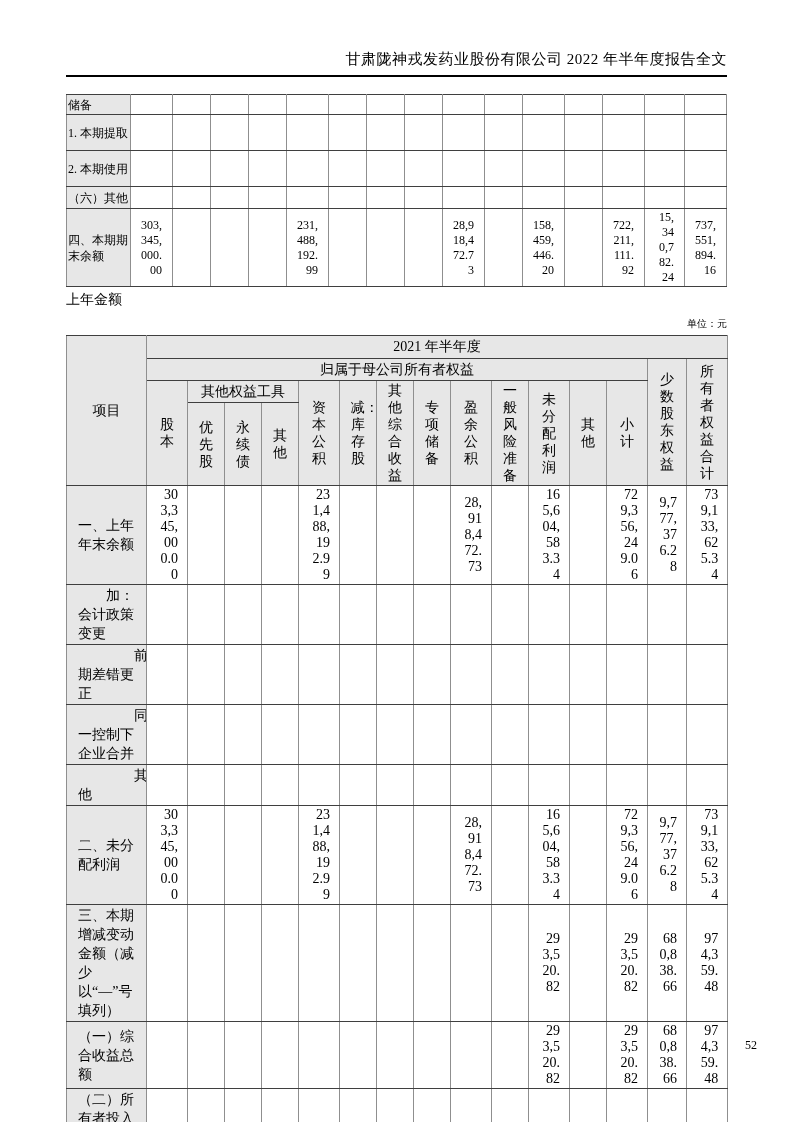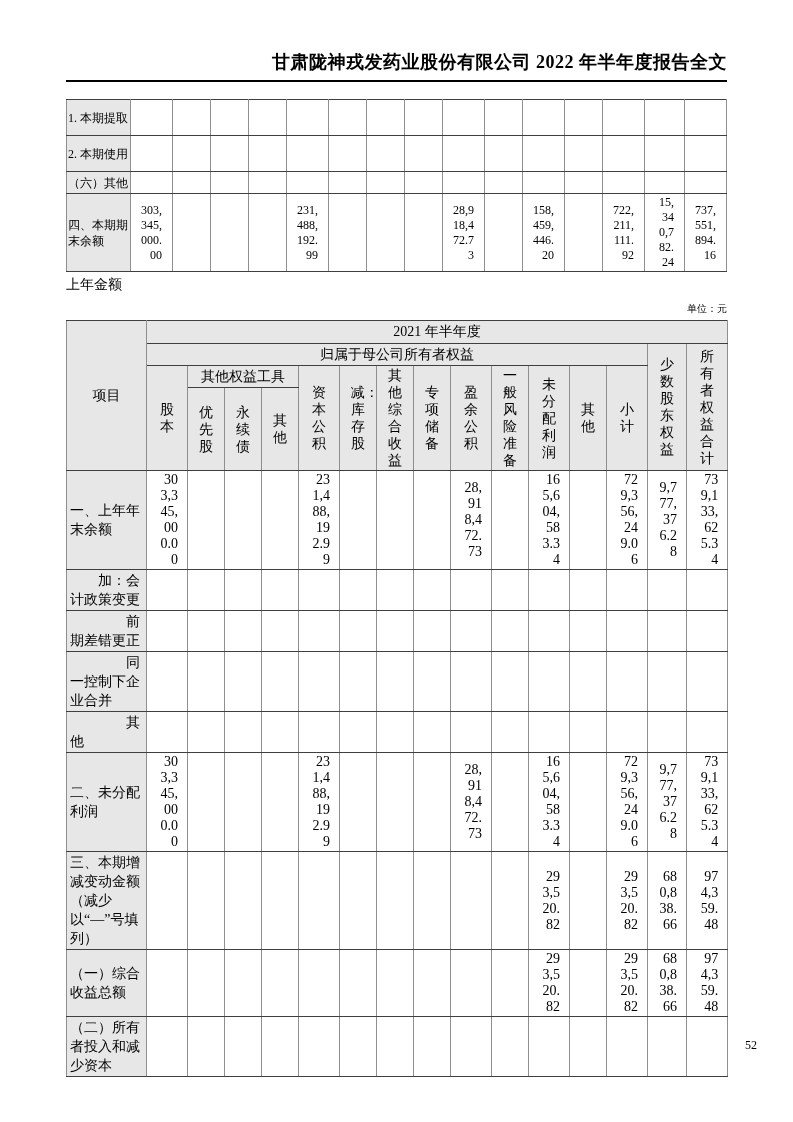--- a/index.html
+++ b/index.html
@@ -2,32 +2,32 @@
 <html><head>
 <meta charset="utf-8">
 <style>
   html,body{margin:0;padding:0;background:#fff;}
   .page{
     width:793px;height:1122px;position:relative;background:#ffffff;color:#000;
     font-family:"Liberation Serif","DejaVu Serif",serif;overflow:hidden;
   }
   .content{padding:0 66px;}
   .doc-header{
-    margin-top:50px;text-align:right;font-size:18px;letter-spacing:.5px;
-    padding-bottom:6px;border-bottom:2px solid #000;font-weight:bold;
+    margin-top:50px;text-align:right;font-size:15px;letter-spacing:.5px;
+    padding-bottom:6px;border-bottom:2px solid #000;
   }
   table{border-collapse:collapse;table-layout:fixed;border:1px solid #222;}
   td{
     border:1px solid #222;
     border-left-color:#8f8f8f;border-right-color:#8f8f8f;
     border-top-color:#3f3f3f;border-bottom-color:#3f3f3f;
     vertical-align:middle;overflow:hidden;
   }
   .lab{
-    background:#e7e7e7;text-align:left;padding:1px 3px;line-height:19px;
+    background:#e7e7e7;text-align:left;padding:1px 11px;line-height:19px;
     word-break:break-all;
   }
   .num{
     text-align:right;padding:1px 9px;line-height:16px;word-break:break-all;
     background:#fff;
   }
   .hc{background:#e7e7e7;text-align:center;font-weight:normal;padding:1px 2px;}
   .vtext{
     display:inline-block;width:1.05em;line-height:17px;word-break:break-all;
     text-align:center;
@@ -66,20 +66,38 @@
         <col style="width:38px">
           <col style="width:42px">
           <col style="width:38px">
           <col style="width:42px">
         <col style="width:38px">
           <col style="width:42px">
           <col style="width:40px">
           <col style="width:42px">
       </colgroup>
       <tbody id="t1body">
+          <tr style="height: 20px;">
+            <td class="lab ind0">储备</td>
+            <td class="num"></td>
+            <td class="num"></td>
+            <td class="num"></td>
+            <td class="num"></td>
+            <td class="num"></td>
+            <td class="num"></td>
+            <td class="num"></td>
+            <td class="num"></td>
+            <td class="num"></td>
+            <td class="num"></td>
+            <td class="num"></td>
+            <td class="num"></td>
+            <td class="num"></td>
+            <td class="num"></td>
+            <td class="num"></td>
+          </tr>
           <tr style="height: 36px;">
             <td class="lab ind0">1. 本期提取</td>
             <td class="num"></td>
             <td class="num"></td>
             <td class="num"></td>
             <td class="num"></td>
             <td class="num"></td>
             <td class="num"></td>
             <td class="num"></td>
             <td class="num"></td>

